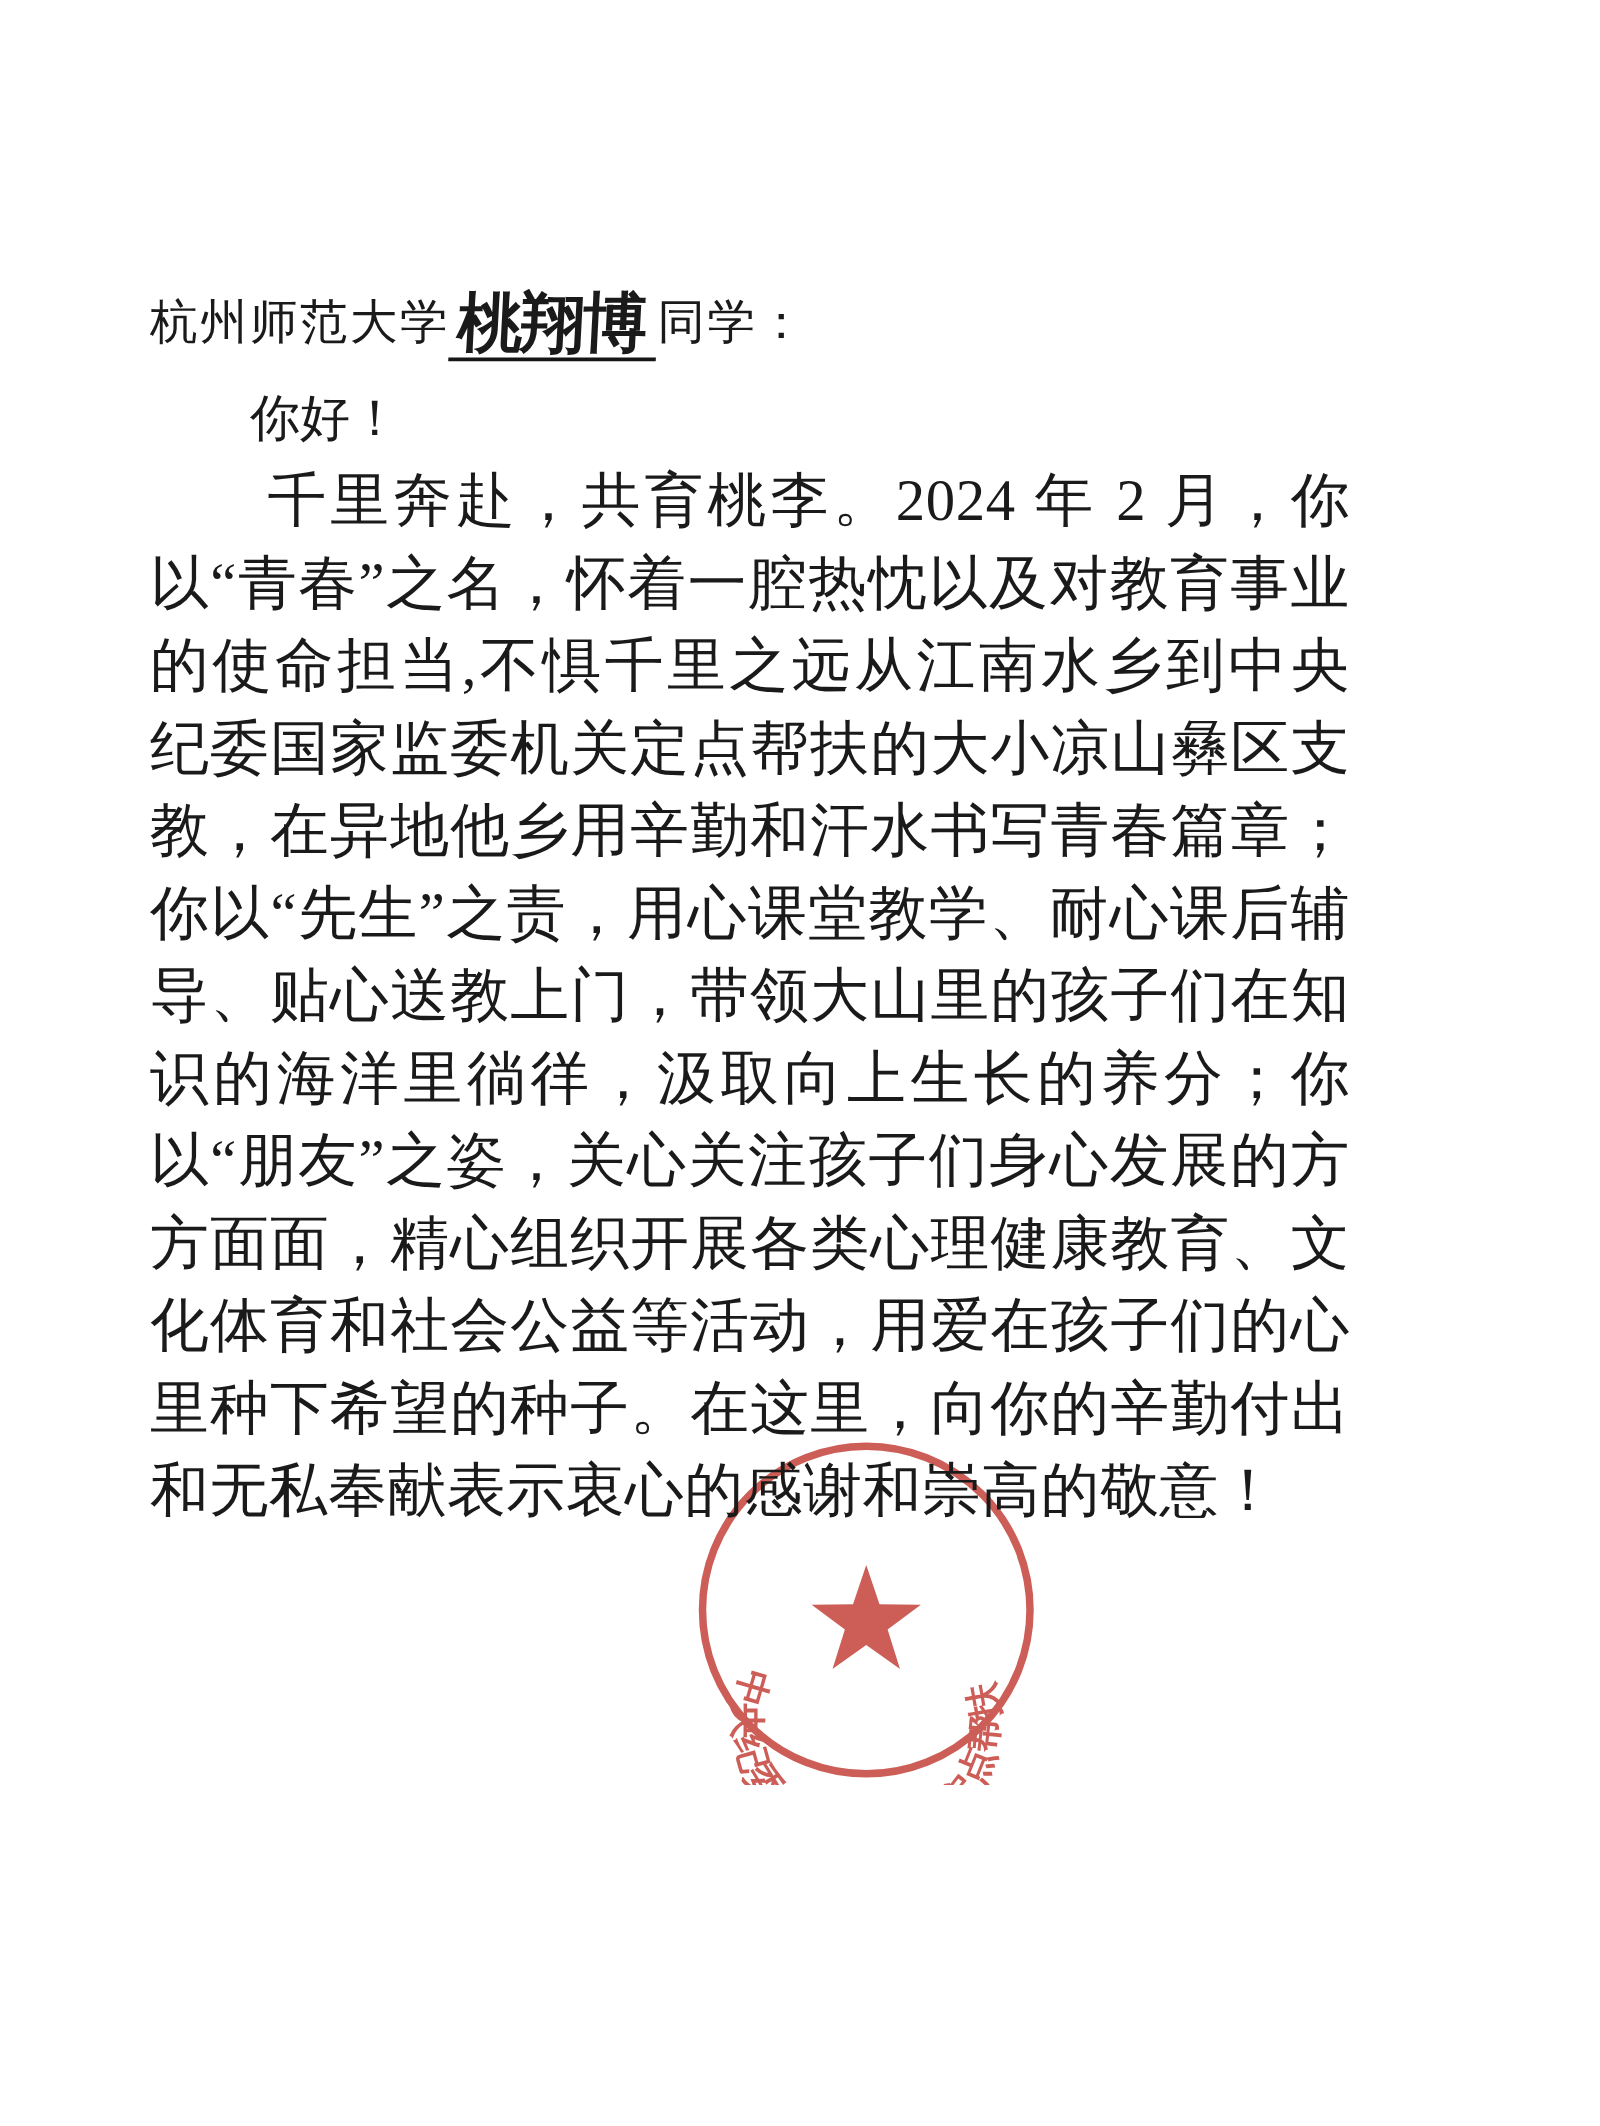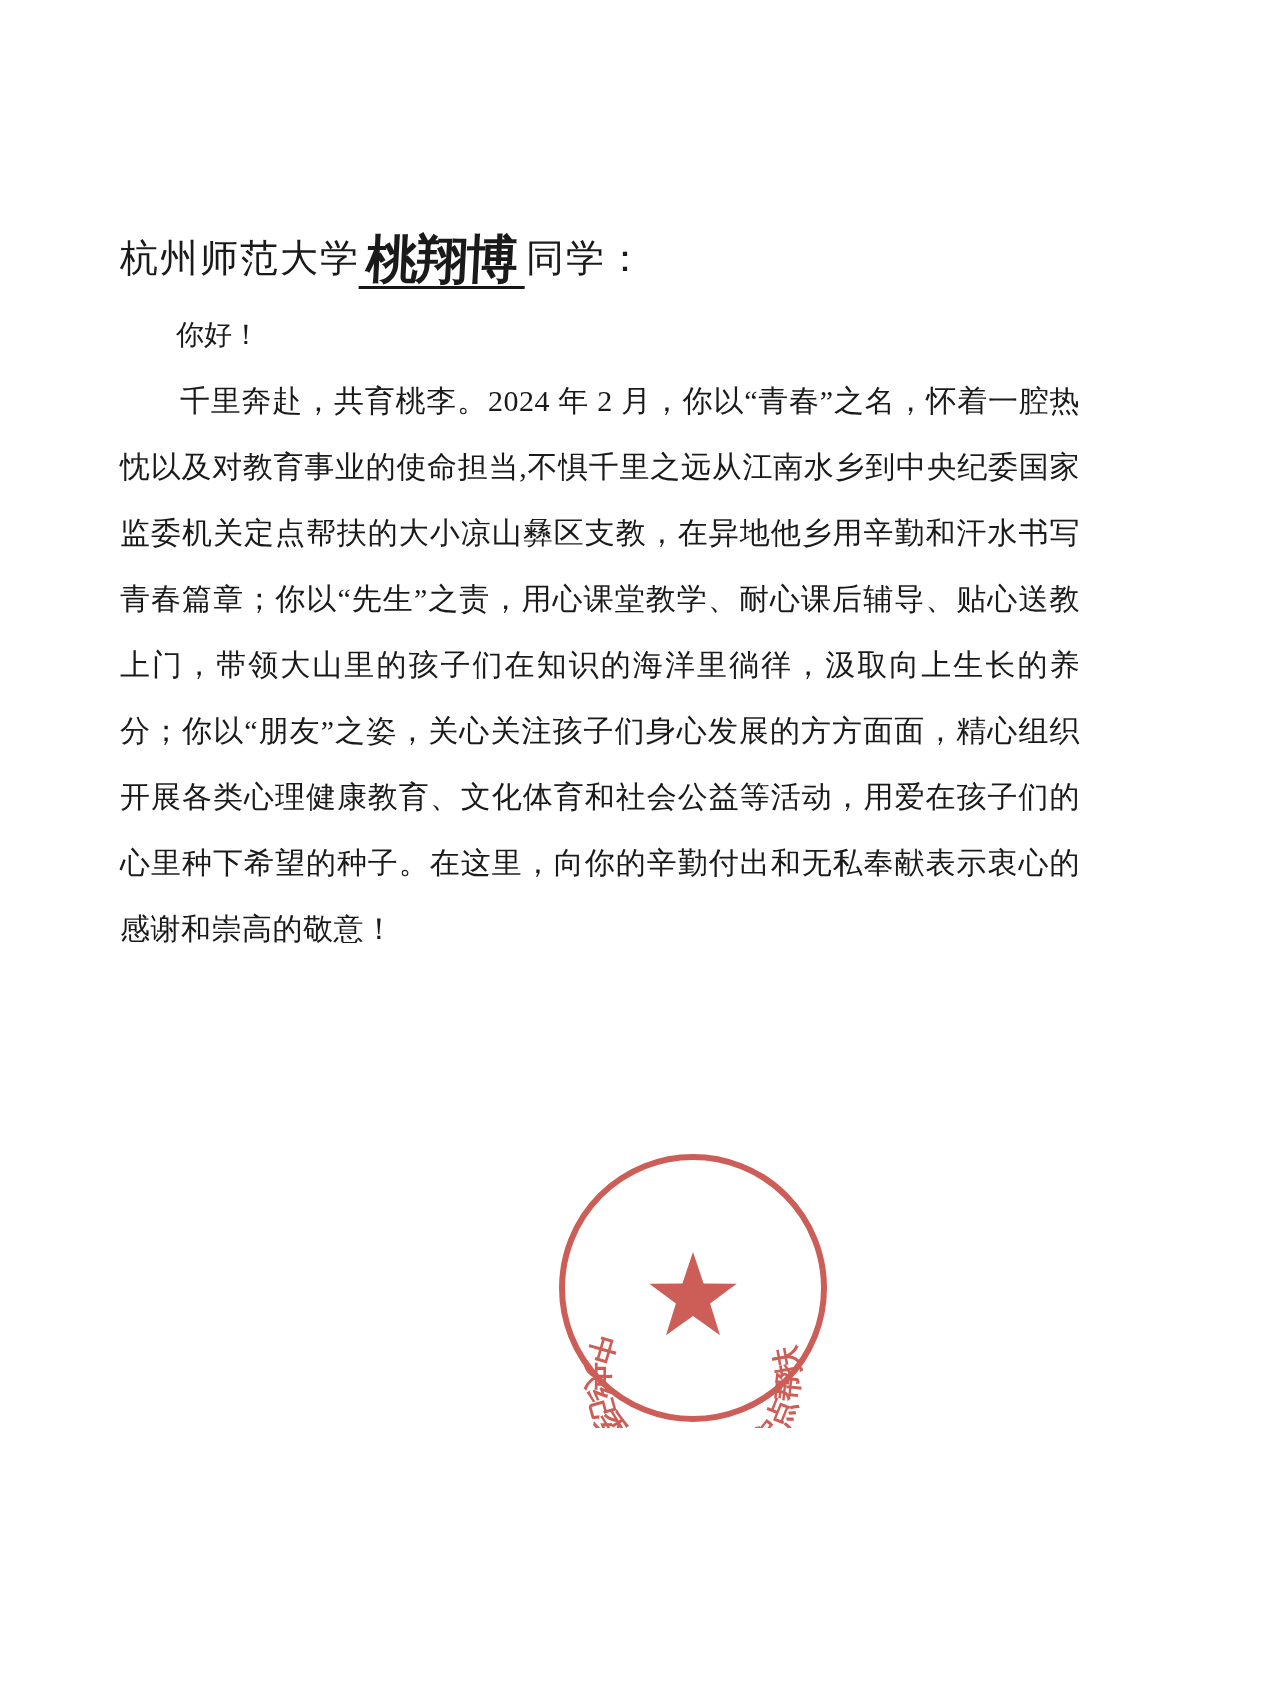--- a/index.html
+++ b/index.html
@@ -31,28 +31,28 @@
     font-size: 52px;
     font-weight: 900;
     line-height: 52px;
     letter-spacing: -2px;
     padding: 0 10px 0 6px;
     border-bottom: 3px solid #161616;
     transform: skewX(-3deg);
     vertical-align: -6px;
   }
   .greeting {
-    font-size: 28px;
+    font-size: 40px;
     line-height: 66px;
     text-indent: 2em;
     margin-top: 8px;
   }
   .para {
     margin: 0;
-    font-size: 30px;
+    font-size: 47px;
     line-height: 66px;
     text-indent: 2em;
     text-align: justify;
     text-justify: inter-character;
     word-break: break-all;
     letter-spacing: 0.5px;
   }
   .signature {
     position: absolute;
     left: 486px;

